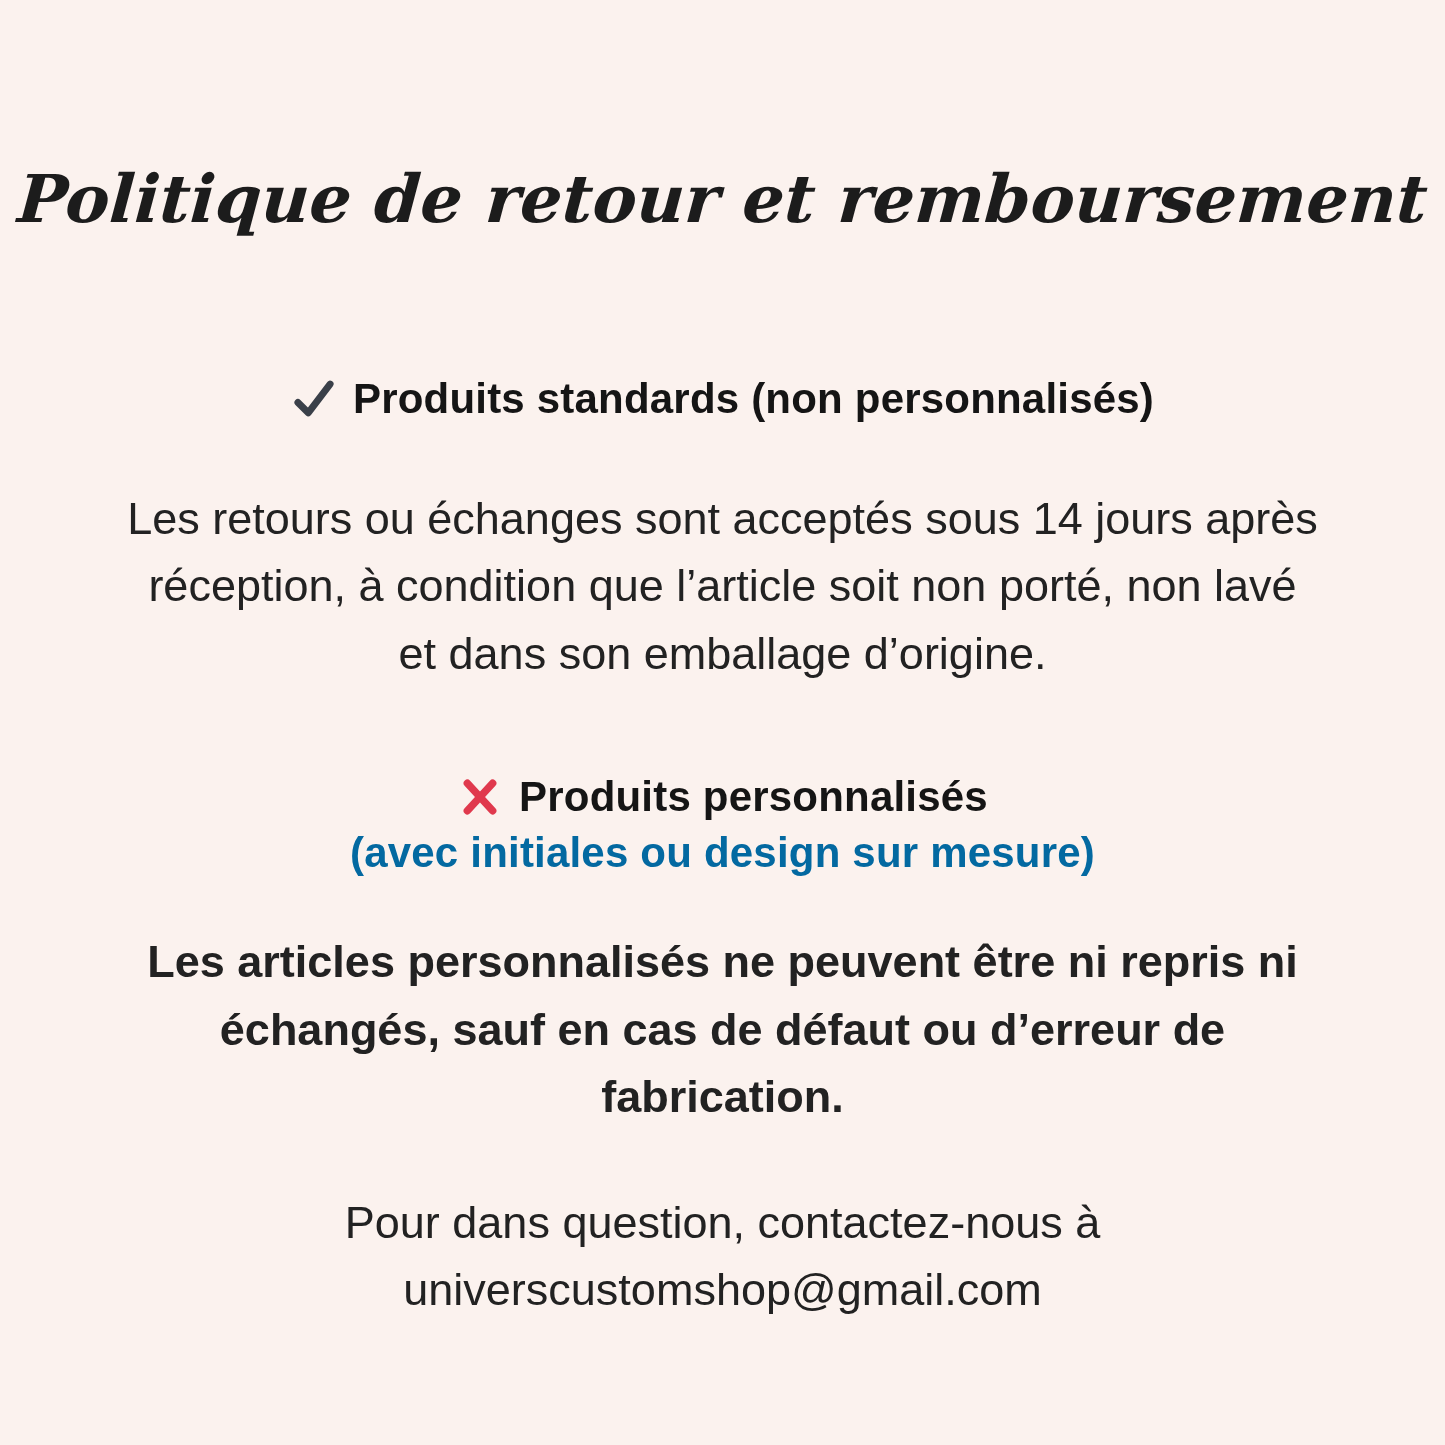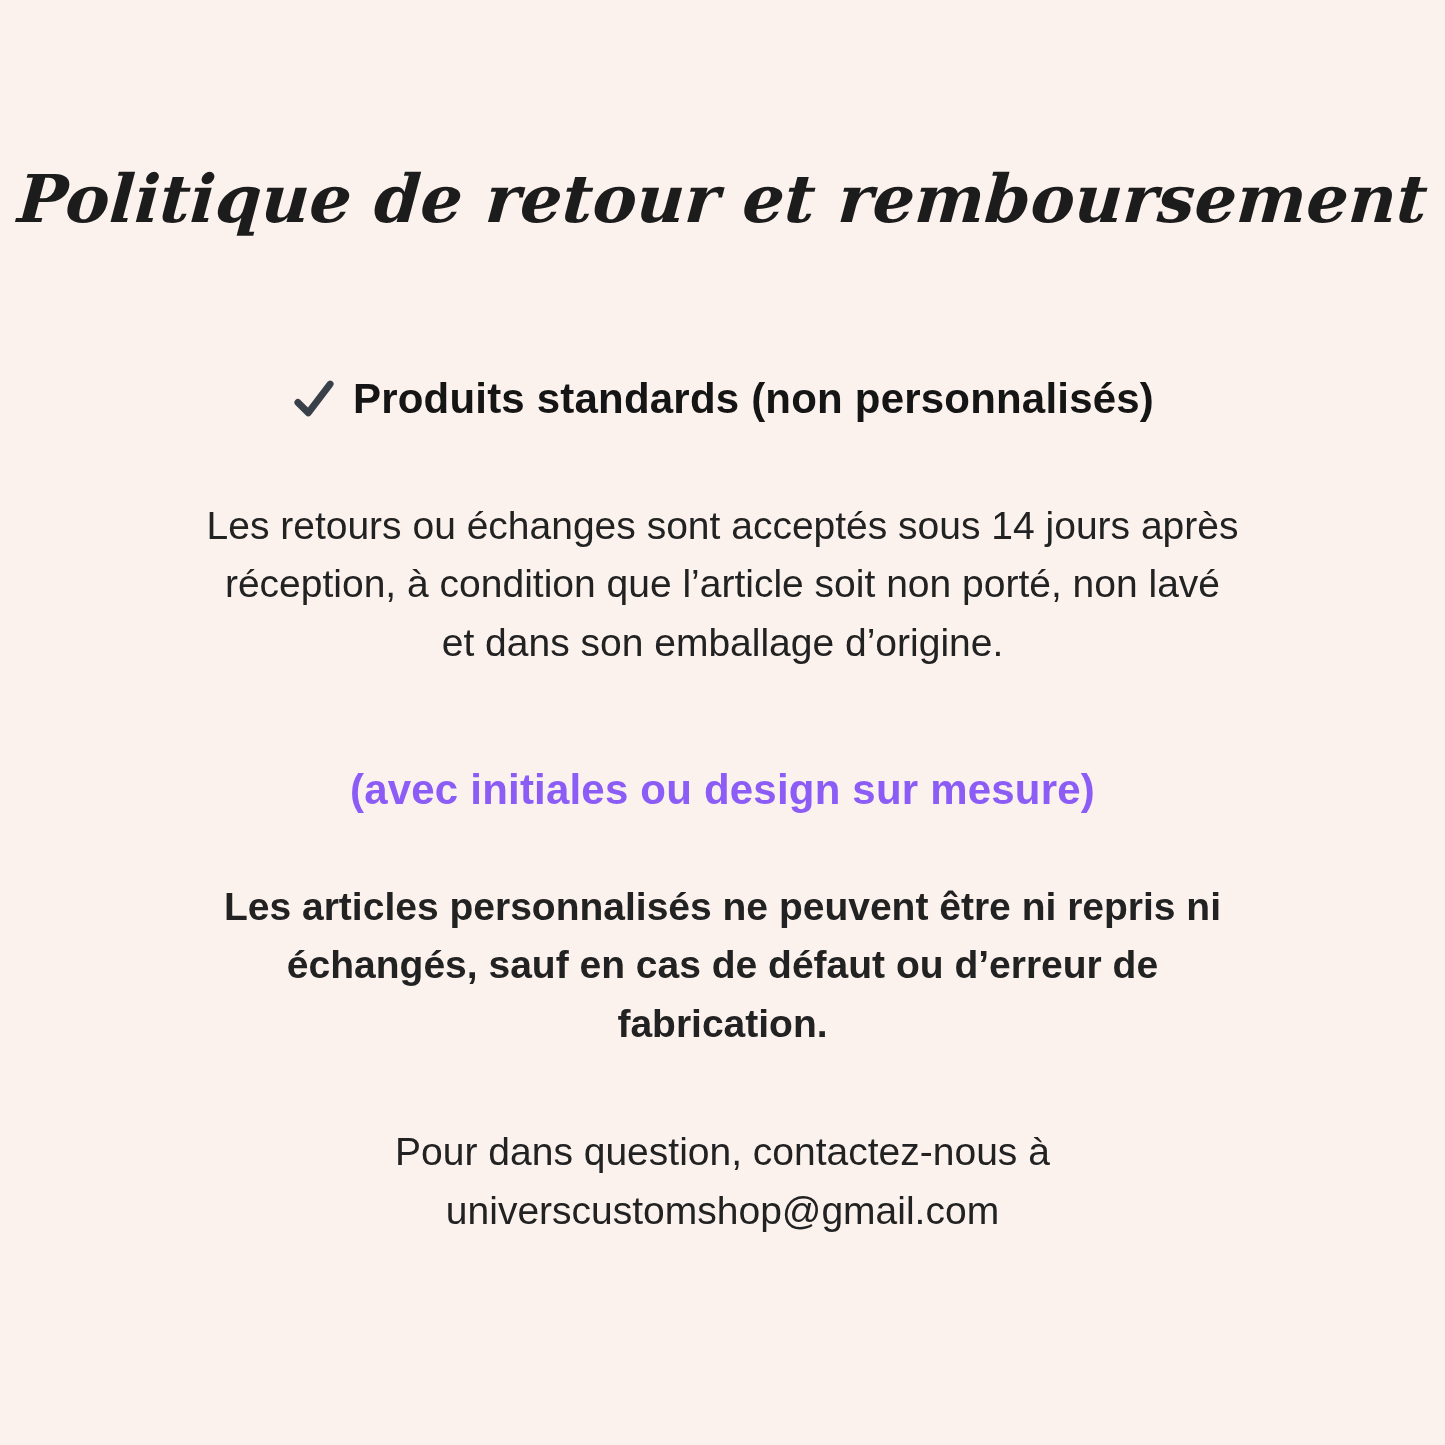--- a/index.html
+++ b/index.html
@@ -56,31 +56,31 @@
     display: inline-flex;
     width: 46px;
     height: 46px;
     flex: 0 0 auto;
   }
   .heading .icon svg {
     width: 100%;
     height: 100%;
   }
   .heading-line2 {
-    margin: 8px;
+    margin: 0;
     font-size: 42px;
     font-weight: 800;
     line-height: 1.32;
-    color: #8b5cf6;
+    color: #0369a1;
     letter-spacing: 0.2px;
     white-space: nowrap;
   }
   .body {
-    margin: 12px;
-    font-size: 39px;
+    margin: 0;
+    font-size: 45px;
     font-weight: 400;
     line-height: 1.5;
     color: #222222;
     white-space: pre-line;
     text-align: center;
   }
   .section-standard .heading { margin-bottom: 58px; }
   .section-standard .body   { margin-bottom: 82px; }
   .section-personalized .heading-line2 { margin-bottom: 48px; }
   .section-personalized .body { margin-bottom: 58px; font-weight: bold; }
@@ -100,20 +100,28 @@
         </svg>
       </span>
       <span>Produits standards (non personnalisés)</span>
     </h2>
     <p class="body">Les retours ou échanges sont acceptés sous 14 jours après
 réception, à condition que l’article soit non porté, non lavé
 et dans son emballage d’origine.</p>
   </section>
 
   <section class="section-personalized">
+    <h2 class="heading">
+      <span class="icon">
+        <svg viewBox="0 0 40 40" xmlns="http://www.w3.org/2000/svg">
+          <path d="M9 8 L31 32 M31 8 L9 32" fill="none" stroke="#e0394d" stroke-width="6.5" stroke-linecap="round"></path>
+        </svg>
+      </span>
+      <span>Produits personnalisés</span>
+    </h2>
     <div class="heading-line2">(avec initiales ou design sur mesure)</div>
     <p class="body">Les articles personnalisés ne peuvent être ni repris ni
 échangés, sauf en cas de défaut ou d’erreur de
 fabrication.</p>
   </section>
 
   <p class="body">Pour dans question, contactez-nous à
 universcustomshop@gmail.com</p>
 
 </div>

